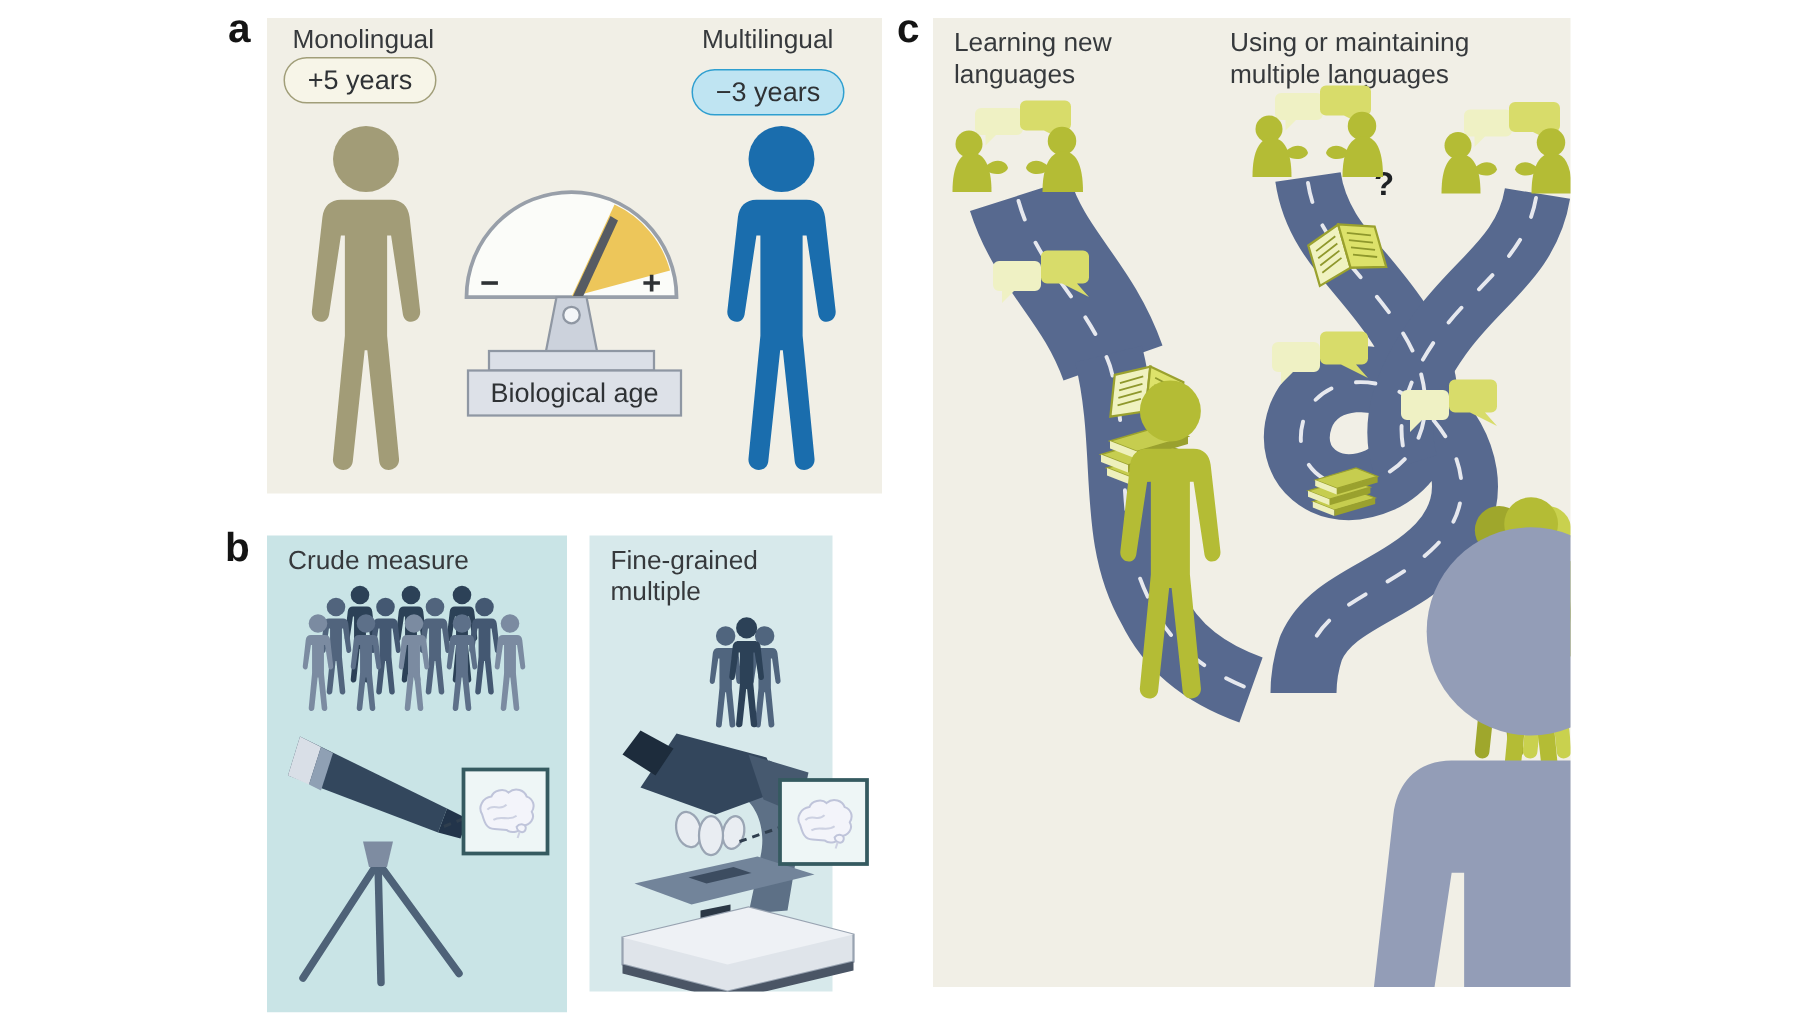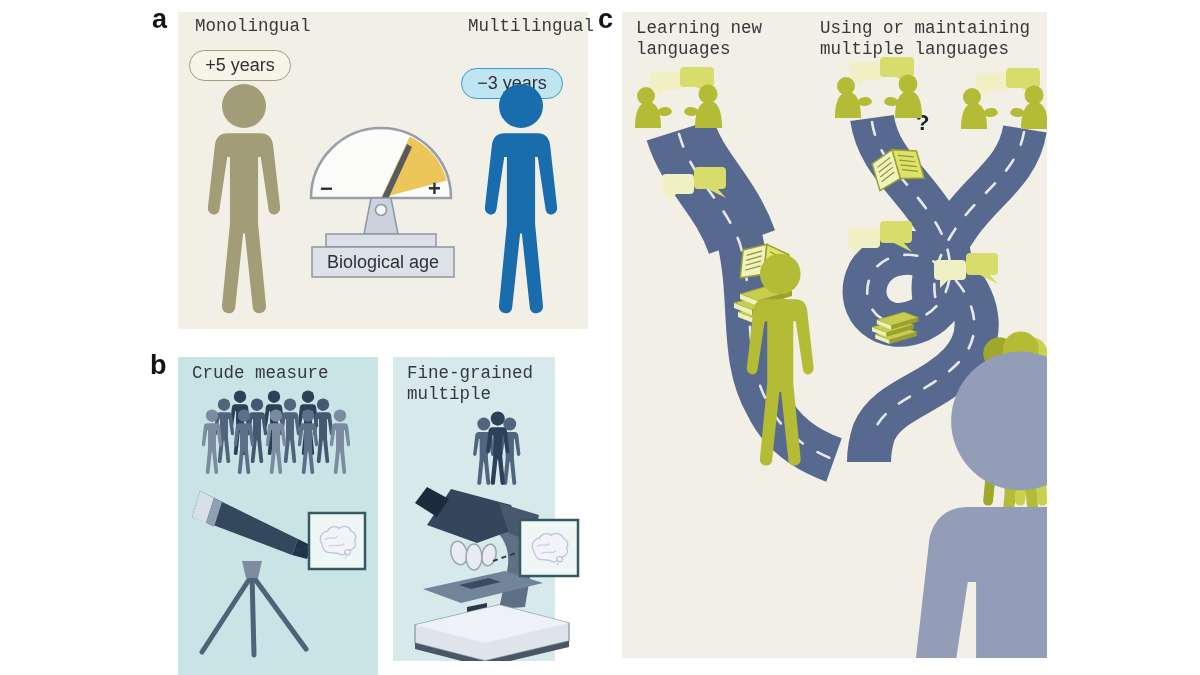--- a/index.html
+++ b/index.html
@@ -3,23 +3,23 @@
 <meta charset="utf-8">
 <style>
   html,body{margin:0;padding:0;background:#fff;}
   #canvas{position:relative;width:1200px;height:675px;background:#ffffff;overflow:hidden;
           font-family:"Liberation Sans", sans-serif;color:#3a3d3f;}
   .card{position:absolute;}
   .cream{background:#f1efe6;}
   .teal-l{background:#c9e4e6;}
   .teal-r{background:#d7e9eb;}
   .plabel{position:absolute;font-size:27px;font-weight:800;color:#141414;line-height:1;}
-  .hdr{position:absolute;font-size:17.5px;line-height:21px;color:#36393c;font-family:Liberation Mono, monospace;}
+  .hdr{position:absolute;font-size:17.5px;line-height:21px;color:#36393c;}
   .pill{position:absolute;border-radius:17px;padding:4px 0;width:100px;text-align:center;
-        font-size:18px;color:#2f3235;margin-top:12px;}
+        font-size:18px;color:#2f3235;}
   .pill-olive{background:#f7f5e8;border:1.6px solid #a19e79;}
   .pill-blue{background:#bfe4f2;border:1.6px solid #2f9fd0;}
   .abs{position:absolute;}
   .qmark{position:absolute;font-size:22px;font-weight:800;color:#1e2124;}
   svg text{font-family:"Liberation Sans", sans-serif;}
   .gauge-sign{font-size:22px;font-weight:800;fill:#2f3235;}
   .gauge-label{font-size:18px;fill:#2f3235;}
   .tleg{stroke:#4e6278;stroke-width:5;stroke-linecap:round;}
   .dash{stroke:#2f3e4e;stroke-width:2;stroke-dasharray:5 4;fill:none;}
   .bbox{fill:#eef6f6;stroke:#355a60;stroke-width:2.5;}
@@ -82,21 +82,21 @@
 
   <div class="plabel" style="left:152px;top:6px">a</div>
   <section class="card cream" style="left:178px;top:12px;width:410px;height:317px">
     <div class="hdr" style="left:17px;top:4px">Monolingual</div>
     <div class="pill pill-olive" style="left:11px;top:26px">+5 years</div>
     <svg class="abs" style="left:22px;top:70px" width="88" height="238" viewBox="0 0 100 270">
       <use href="#person" fill="#a29c77"></use>
     </svg>
 
     <div class="hdr" style="left:290px;top:4px">Multilingual</div>
-    <div class="pill pill-blue" style="left:283px;top:44px">−3 years</div>
+    <div class="pill pill-blue" style="left:283px;top:34px">−3 years</div>
     <svg class="abs" style="left:299px;top:70px" width="88" height="238" viewBox="0 0 100 270">
       <use href="#person" fill="#1a6dad"></use>
     </svg>
 
     <svg class="abs" style="left:130px;top:108px" width="150" height="160" viewBox="0 0 150 160">
       <path d="M3,78 A70,70 0 0 1 143,78 Z" fill="#fbfcf9" stroke="#989fa9" stroke-width="2.5"></path>
       <path d="M73,78 L101.7,16.4 A68,68 0 0 1 138.7,60.4 Z" fill="#edc65a"></path>
       <text class="gauge-sign" x="12" y="76">−</text>
       <text class="gauge-sign" x="120" y="76">+</text>
       <path d="M69,88 L99,24 L104,27 L75,90 Z" fill="#565b63"></path>

